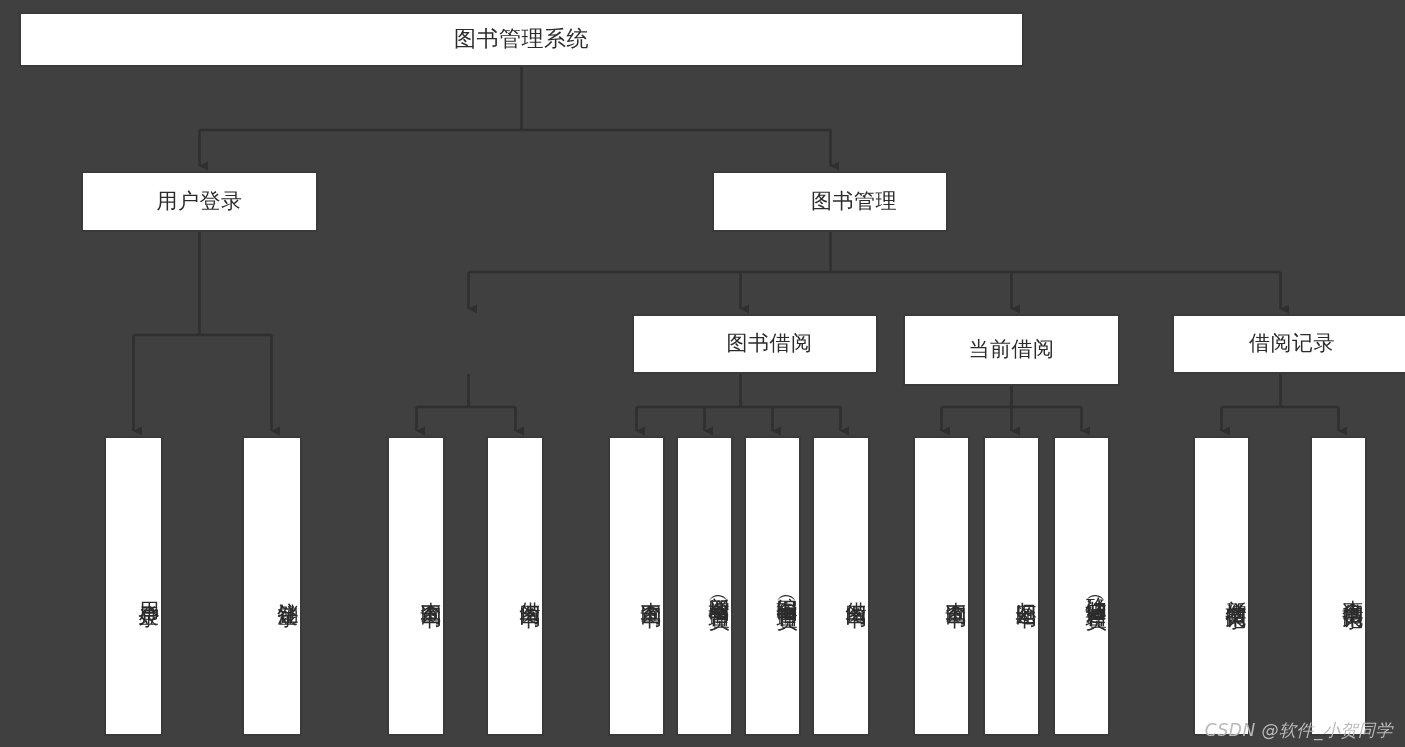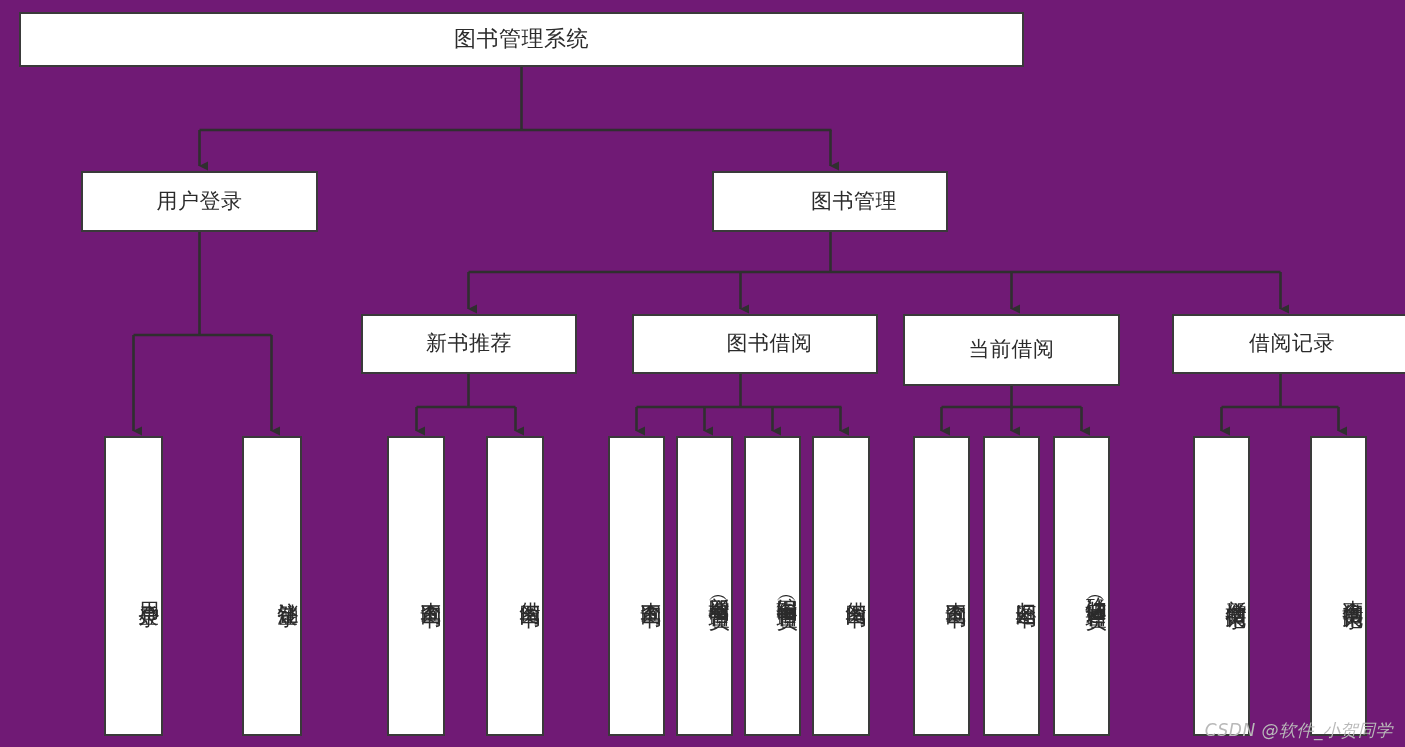--- a/index.html
+++ b/index.html
@@ -8,21 +8,21 @@
     padding: 0;
     background: #ffffff;
   }
   body {
     font-family: "DejaVu Sans", "Liberation Sans", sans-serif;
   }
   #diagram-root {
     position: relative;
     width: 1405px;
     height: 747px;
-    background: #701a75;
+    background: #404040;
     overflow: hidden;
   }
   svg#connectors {
     position: absolute;
     left: 0;
     top: 0;
     width: 1405px;
     height: 747px;
     pointer-events: none;
   }
@@ -128,23 +128,20 @@
     <span class="label">图书管理系统</span>
   </div>
 
   <div class="node horiz" style="left:81px; top:171px; width:237px; height:61px;">
     <span class="label">用户登录</span>
   </div>
   <div class="node horiz" style="left:712px; top:171px; width:236px; height:61px;padding-left:48px;">
     <span class="label">图书管理</span>
   </div>
 
-  <div class="node horiz" style="left:361px; top:314px; width:216px; height:60px;">
-    <span class="label">新书推荐</span>
-  </div>
   <div class="node horiz" style="left:632px; top:314px; width:246px; height:60px;padding-left:29px;">
     <span class="label">图书借阅</span>
   </div>
   <div class="node horiz" style="left:903px; top:314px; width:217px; height:72px;">
     <span class="label">当前借阅</span>
   </div>
   <div class="node horiz" style="left:1172px; top:314px; width:240px; height:60px;">
     <span class="label">借阅记录</span>
   </div>
 

